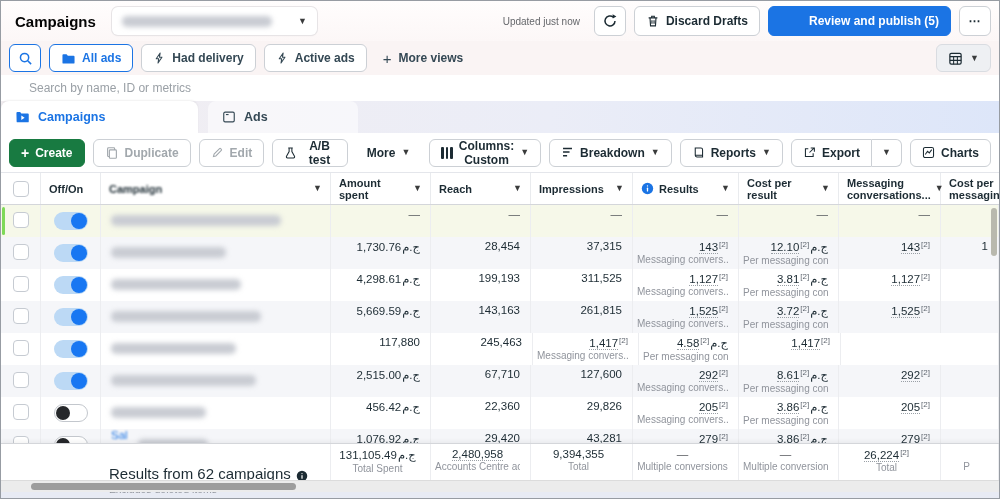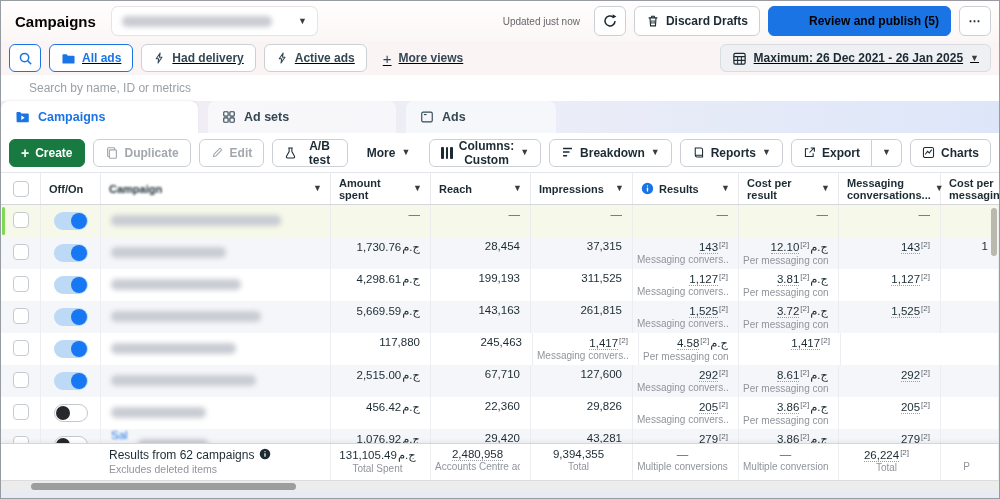--- a/index.html
+++ b/index.html
@@ -9,25 +9,25 @@
   
   .topbar { height:40px; display:flex; align-items:center; padding:0 8px; background:linear-gradient(180deg,#fffdfd,#fcf7f7); }
   .page-title { font-size:15px; font-weight:bold; color:#050505; margin:0 16px 0 6px; }
   .account-pill { width:205px; height:28px; background:#fff; border-radius:6px; box-shadow:0 0 0 1px #e7e4e6, 0 1px 2px rgba(0,0,0,.05); display:flex; align-items:center; justify-content:space-between; padding:0 10px; }
   .blob { height:11px; border-radius:5px; background:#c9ccd3; filter:blur(2.5px); }
   .caret { font-size:9px; color:#3a3b3c; line-height:1; }
   .topbar-right { margin-left:auto; display:flex; align-items:center; gap:8px; }
   .updated { font-size:10px; color:#65676b; margin-right:6px;text-align:right; }
   .btn { display:inline-flex; align-items:center; gap:6px; height:30px; padding:0 11px; border:1px solid #ccd0d5; border-radius:6px; background:#fff; font-size:12px; font-weight:bold; color:#1c2b33; cursor:pointer; }
   .btn.icon-only { width:32px; justify-content:center; padding:0; }
-  .btn.primary { background:#1b74e4; border-color:#1b74e4; color:#000000;padding-left:40px; }
+  .btn.primary { background:#1b74e4; border-color:#1b74e4; color:#ffffff;padding-left:40px; }
   .btn svg { flex:none; }
 
   
-  .filterbar { height:34px; background:#faf4f4; display:flex; align-items:center; padding:0 8px; gap:8px;text-decoration:underline; }
+  .filterbar { height:34px; background:#faf4f4; display:flex; align-items:center; padding:0 8px; gap:8px; }
   .chip { display:inline-flex; align-items:center; gap:6px; height:28px; padding:0 11px; border:1px solid #ccd0d5; border-radius:6px; background:#fff; font-size:12px; font-weight:bold; color:#344854; cursor:pointer; }
   .chip.search-chip { width:32px; justify-content:center; padding:0; border-color:#1b74e4; color:#1b74e4; }
   .chip.active { border-color:#1b74e4; color:#1b74e4; }
   .more-views { display:inline-flex; align-items:center; gap:7px; font-size:12px; font-weight:bold; color:#344854; padding:0 8px; cursor:pointer; }
   .date-btn { margin-left:auto; display:inline-flex; align-items:center; gap:7px; height:28px; padding:0 11px; background:#eef0f3; border:1px solid #d9dce1; border-radius:6px; font-size:12px; font-weight:bold; color:#1c2b33; cursor:pointer; }
 
   
   .searchrow { height:26px; background:#f8f3f4; }
   .searchrow input { width:100%; height:26px; border:0; outline:0; background:#fff; font-size:12px; color:#1c2b33; padding:0 12px 0 28px; font-family:"Liberation Sans",sans-serif; }
   .searchrow input::placeholder { color:#9aa0a6; }
@@ -82,21 +82,21 @@
   .tg.off { background:#fff; border:1px solid #c3c7cd; }
   .tg.off::after { content:""; position:absolute; left:1px; top:1px; width:14px; height:14px; border-radius:50%; background:#26282b; }
   .name-blob { margin:10px 0 0 10px; }
   .camp-prefix { font-size:11.5px; color:#1b74e4; margin-left:10px; filter:blur(1px); }
   .camp-line { display:flex; align-items:flex-start; }
   .vthumb { position:absolute; right:2px; top:3px; width:6px; height:48px; border-radius:3px; background:#b9b9ae; cursor:pointer; }
 
   
   .tfoot { height:37px; background:#fff; border-top:1px solid #d4d6da; box-shadow:0 -2px 4px rgba(0,0,0,.05); display:flex; position:relative; }
   .tf-left { width:330px; flex:none; padding:4px 8px 0 108px; border-right:1px solid #ecedf0; }
-  .tf-summary { font-size:12px; color:#1c2b33; display:flex; align-items:flex-start; gap:5px; white-space:nowrap; }
+  .tf-summary { font-size:15px; color:#1c2b33; display:flex; align-items:flex-end; gap:5px; white-space:nowrap;margin-top:17px; }
   .tf-note { font-size:10.5px; color:#90949c; margin-top:1px; }
   .tf-cell { padding:4px 10px 0 4px; text-align:center; font-size:11.5px; color:#1c2b33; border-right:1px solid #ecedf0; white-space:nowrap; }
 
   
   .hscroll { height:12px; background:#ececec; border-top:1px solid #dcdcdc; position:relative; }
   .hthumb { position:absolute; left:30px; top:2px; width:265px; height:7px; border-radius:4px; background:#9d9d9d; cursor:pointer; }
   .bottomstrip { height:6px; background:#e8ebf4; }
 
   .ico { display:inline-flex; }
 </style>
@@ -175,51 +175,37 @@
       <span style="font-size:15px; font-weight:normal;">+</span>
       <span>More views</span>
     </div>
     <div class="date-btn">
       <span class="ico">
         <svg width="15" height="15" viewBox="0 0 16 16">
             <rect x="2" y="2.5" width="12" height="11.5" rx="1.5" fill="none" stroke="#1c2b33" stroke-width="1.3"></rect>
             <path d="M2 6h12M6 6v8M10 6v8M2 10h12" stroke="#1c2b33" stroke-width="1.1"></path>
           </svg>
       </span>
-      <span>Maximum: 26 Dec 2021 - 26 Jan 2025</span>
       <span class="caret">▼</span>
     </div>
   </div>
 
   <div class="searchrow">
     <input type="text" placeholder="Search by name, ID or metrics" style="">
   </div>
 
   <div class="tabsrow">
     <div class="tab active">
       <span class="ico">
         <svg width="15" height="14" viewBox="0 0 16 15">
             <path d="M1.5 3.2a1 1 0 0 1 1-1h3l1.2 1.5h7a1 1 0 0 1 1 1v7.5a1 1 0 0 1-1 1h-11a1 1 0 0 1-1-1z" fill="#1b74e4"></path>
             <path d="M6.7 6l3.6 2.3-3.6 2.3z" fill="#fff"></path>
           </svg>
       </span>
       <span>Campaigns</span>
-    </div>
-    <div class="tab inactive">
-      <span class="ico">
-        <svg width="14" height="14" viewBox="0 0 16 16">
-            <g fill="none" stroke="#344854" stroke-width="1.3">
-              <rect x="2" y="2" width="5" height="5" rx="1"></rect>
-              <rect x="9" y="2" width="5" height="5" rx="1"></rect>
-              <rect x="2" y="9" width="5" height="5" rx="1"></rect>
-              <rect x="9" y="9" width="5" height="5" rx="1"></rect>
-            </g>
-          </svg>
-      </span>
-      <span>Ad sets</span>
     </div>
     <div class="tab inactive last">
       <span class="ico">
         <svg width="14" height="14" viewBox="0 0 16 16">
             <rect x="2" y="2.5" width="12" height="11" rx="1.5" fill="none" stroke="#344854" stroke-width="1.3"></rect>
             <path d="M4.5 5.2h3" stroke="#344854" stroke-width="1.3"></path>
           </svg>
       </span>
       <span>Ads</span>
     </div>

